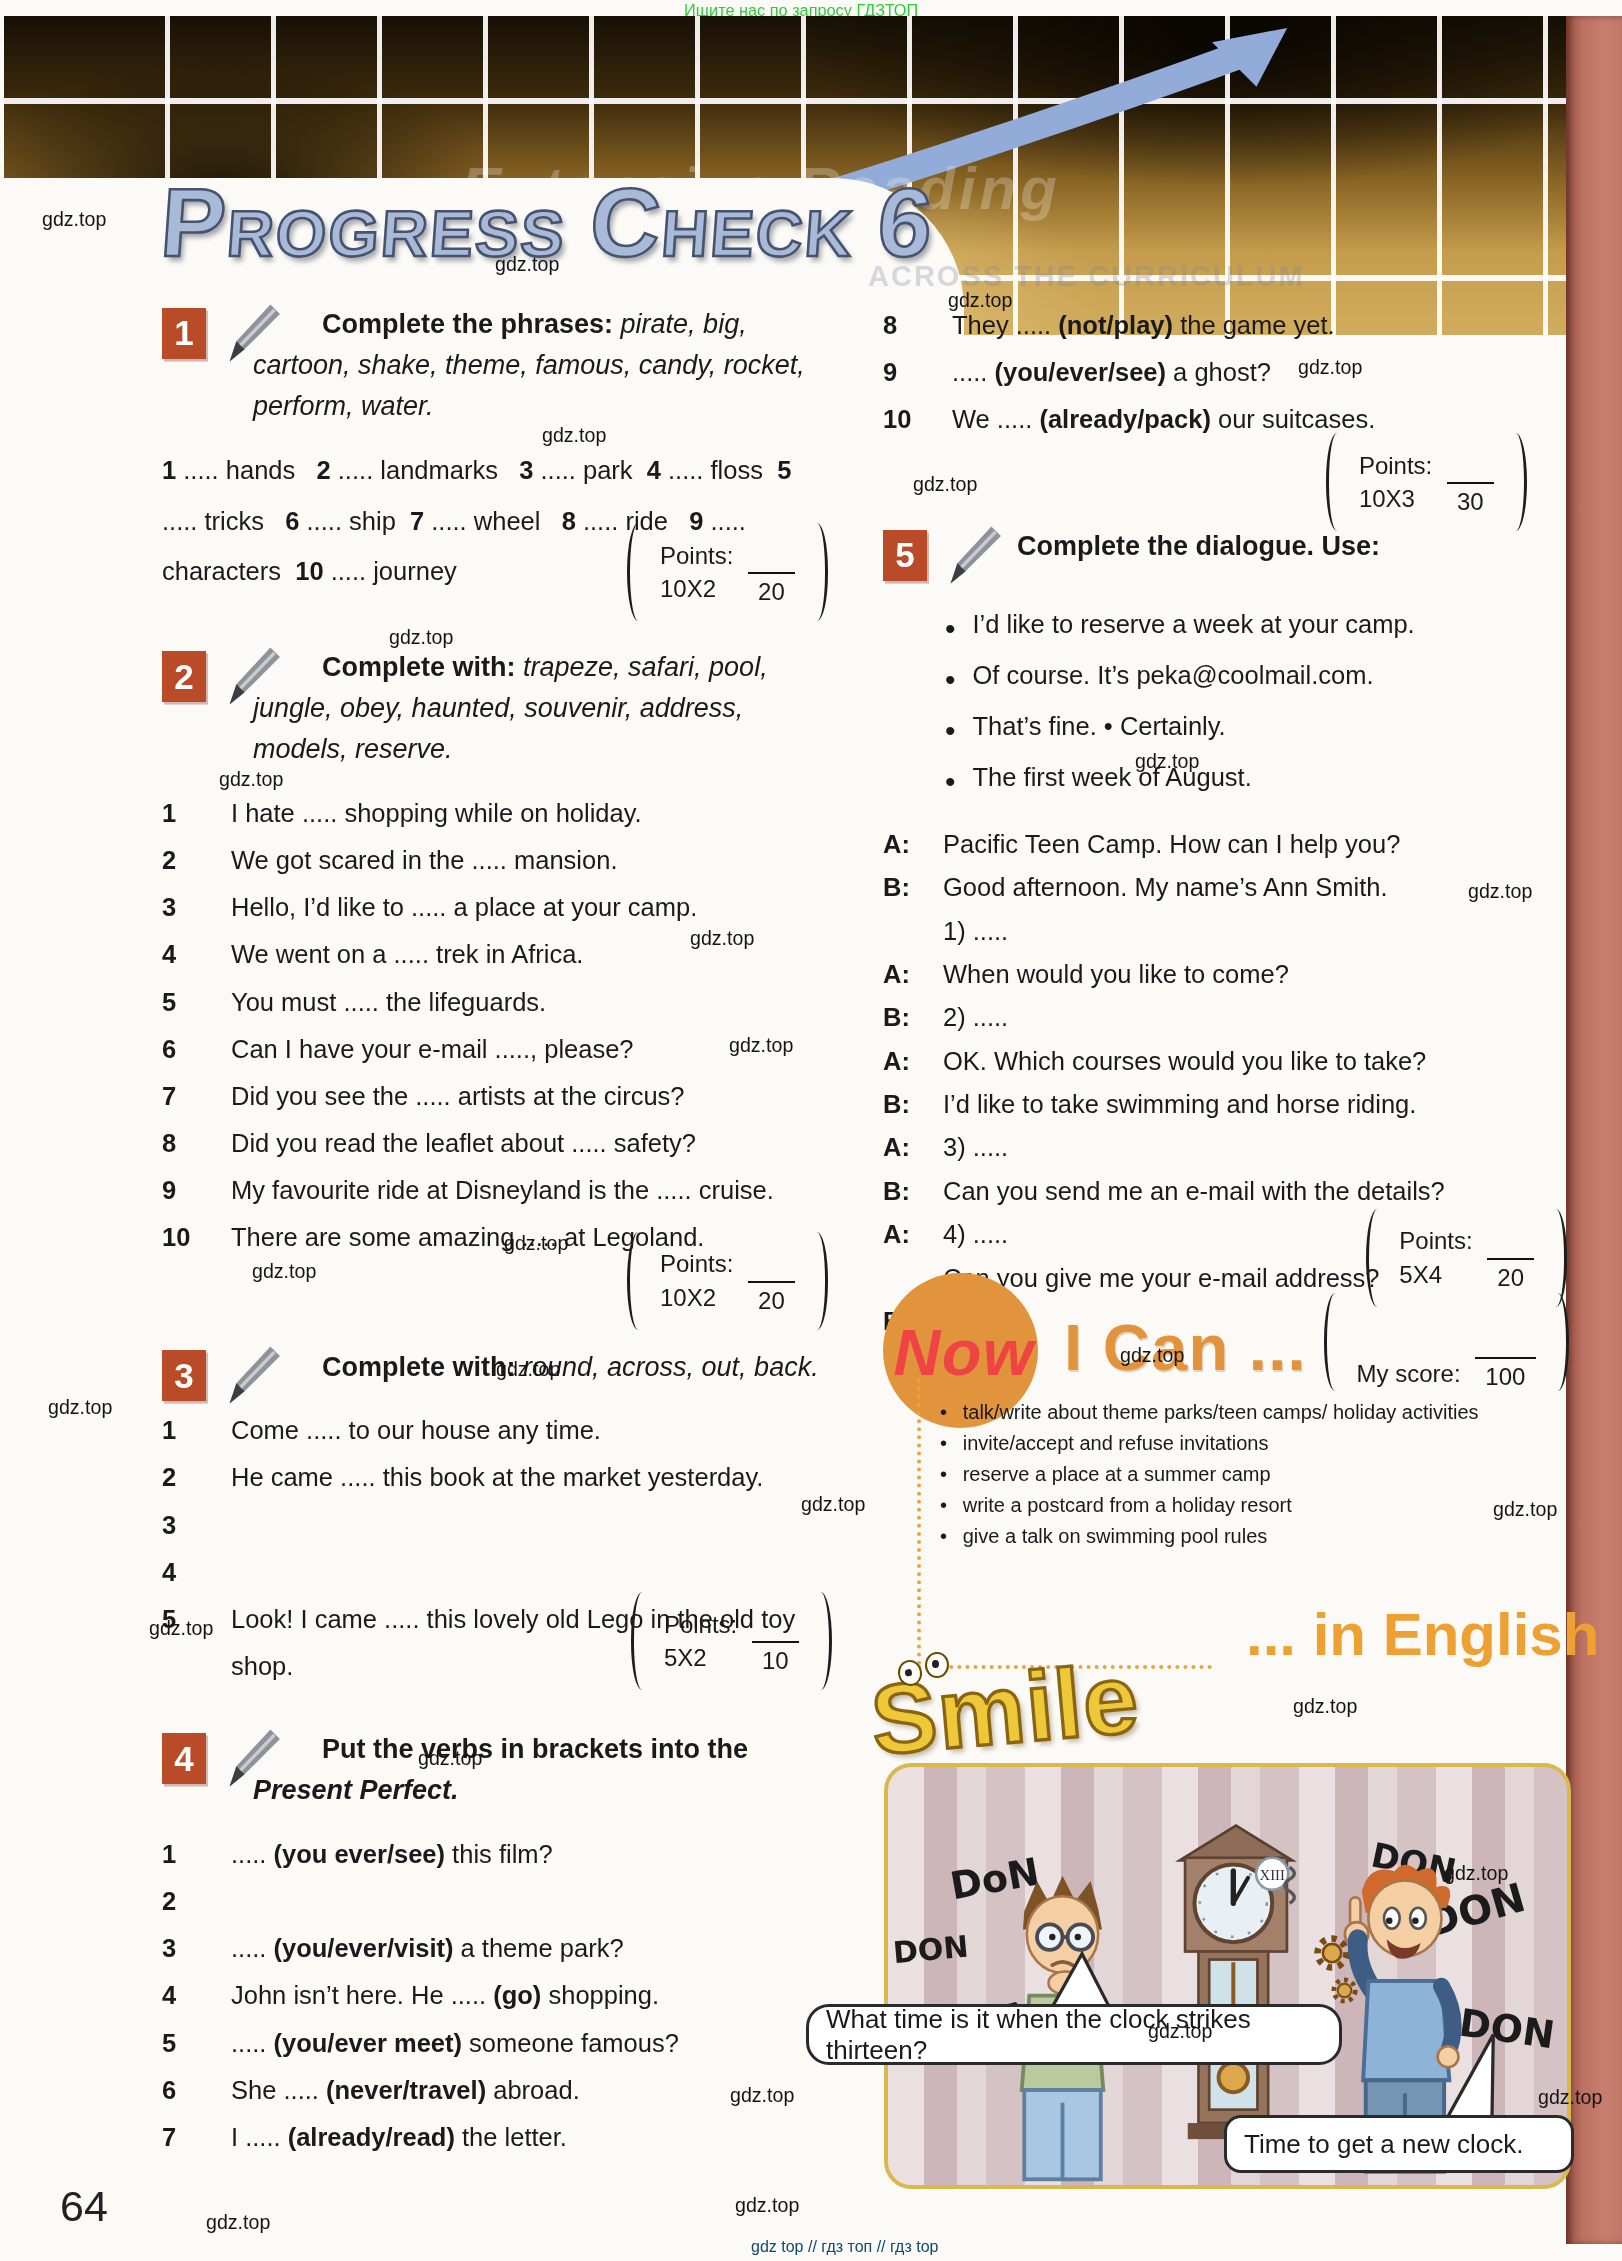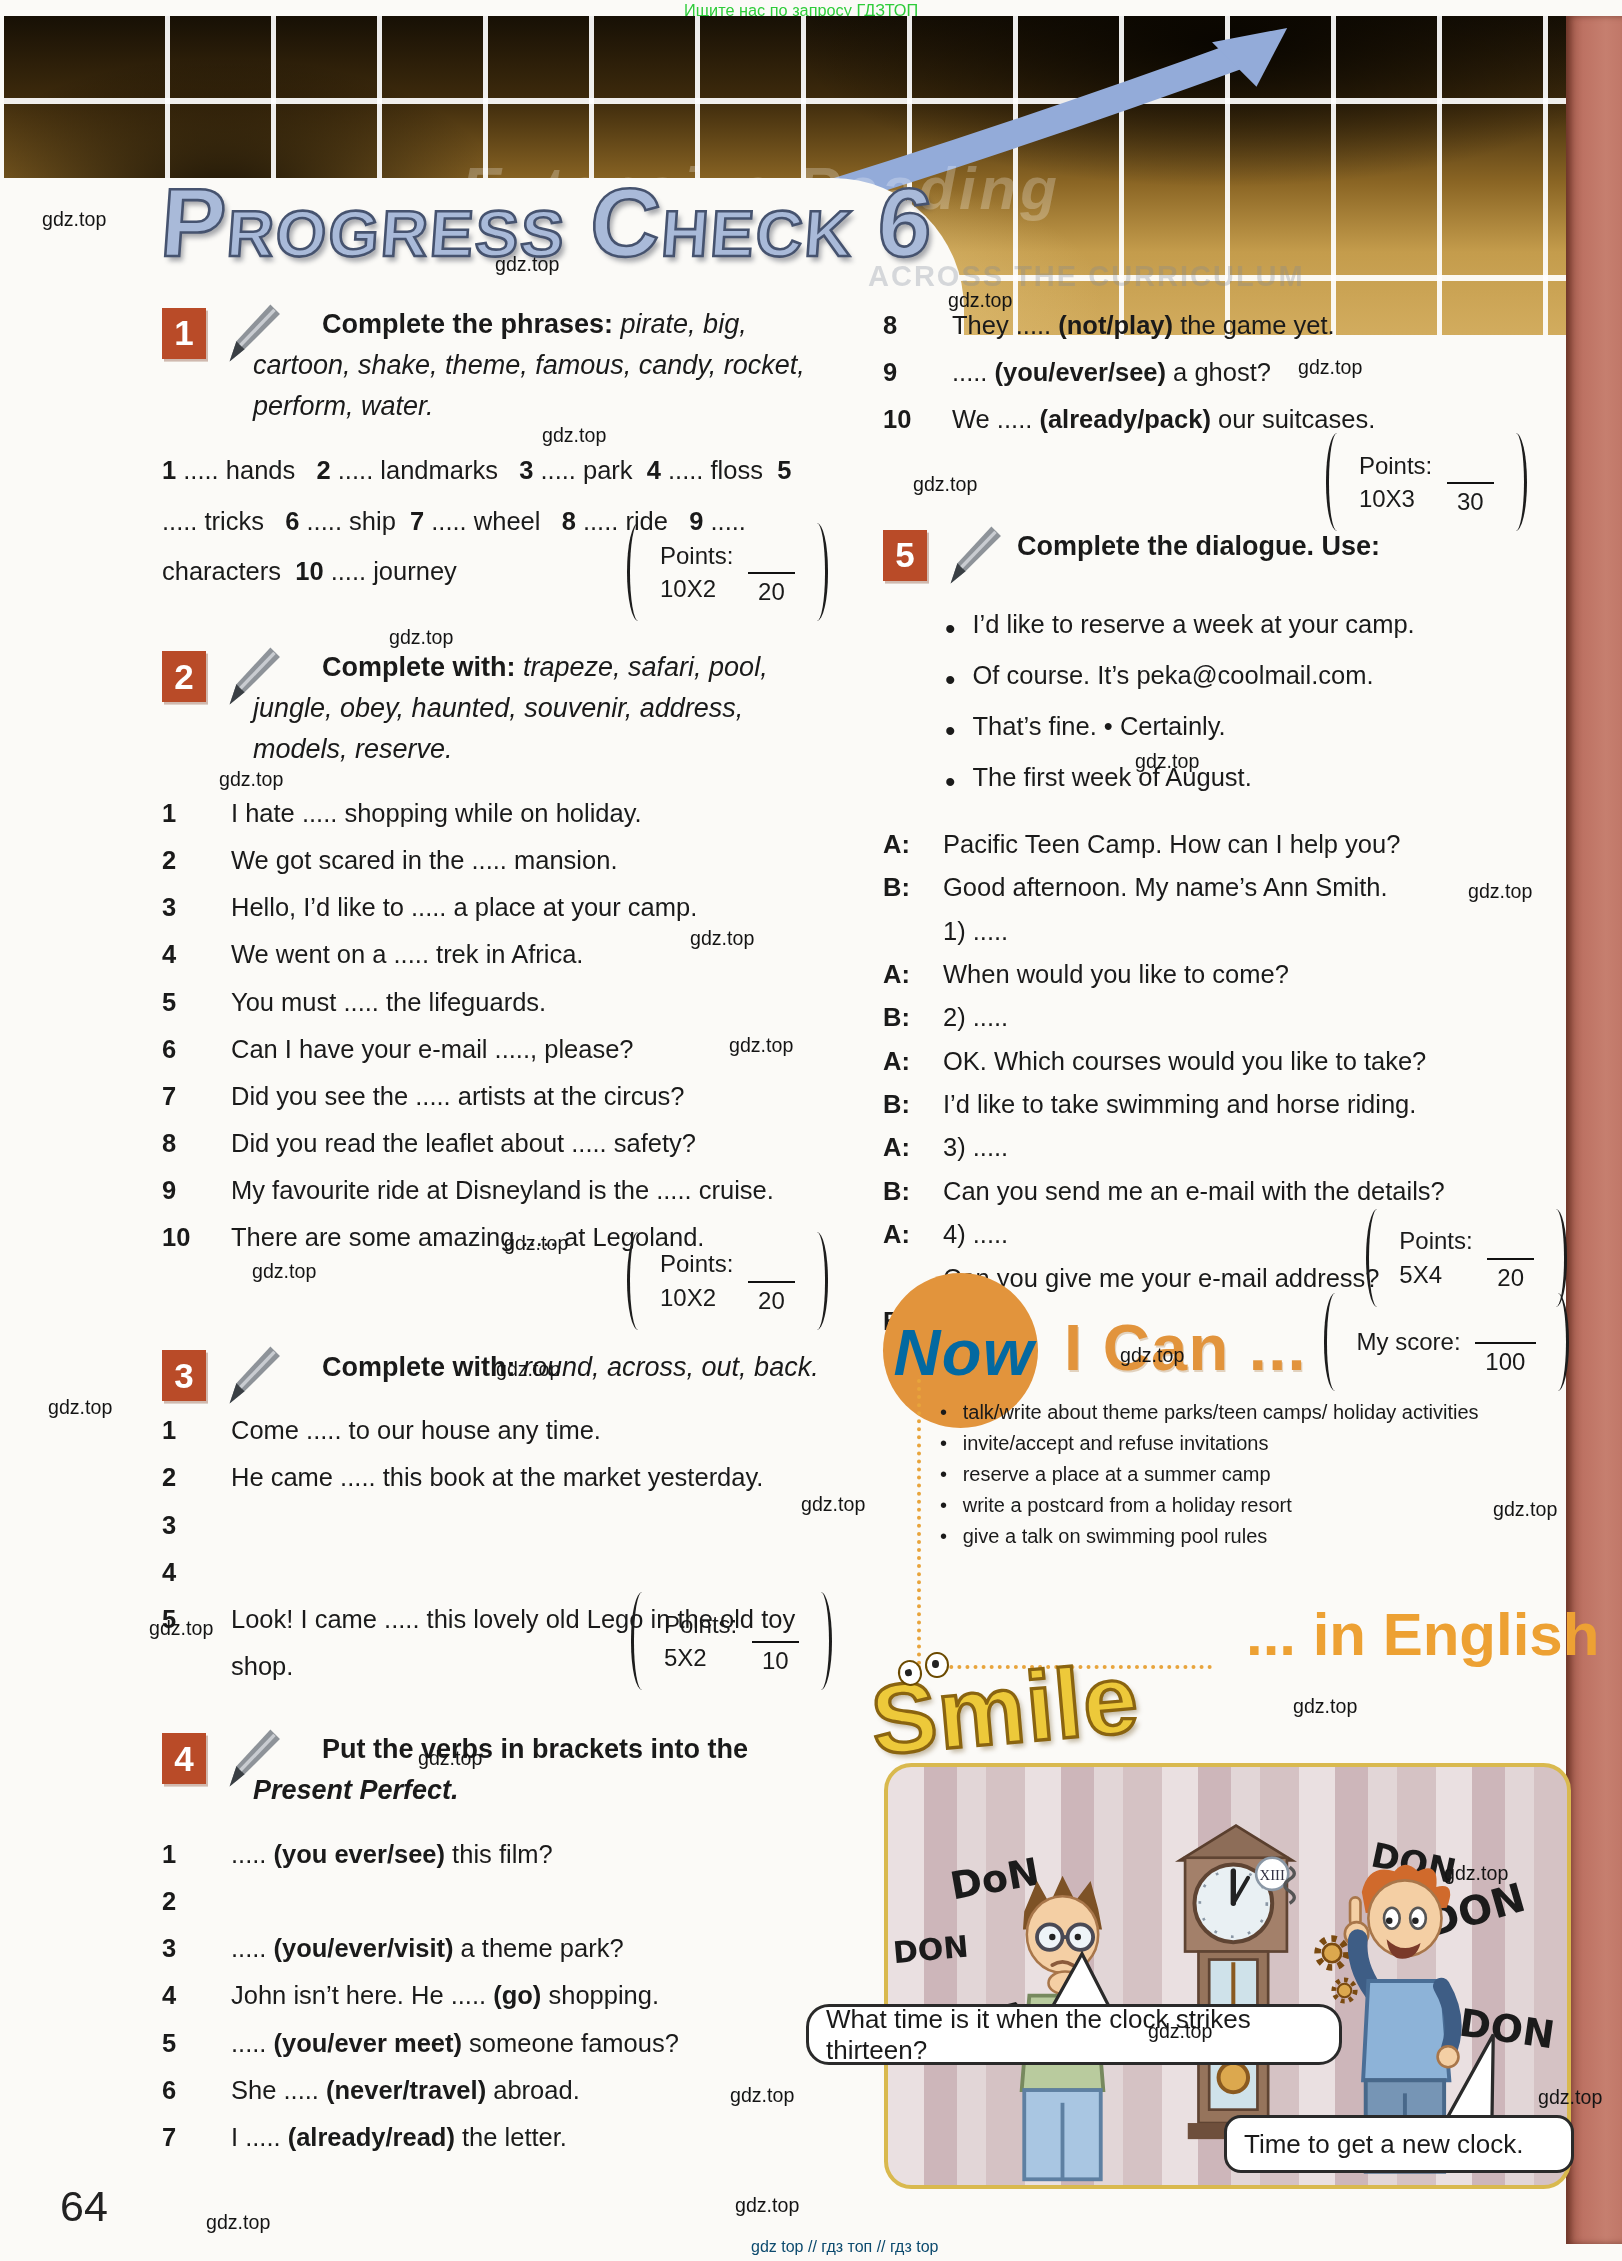--- a/index.html
+++ b/index.html
@@ -57,38 +57,38 @@
   .paren-l{width:19.6px;height:98px;border-left:3.3px solid #1d1d1d;border-radius:50%/50%;flex:none;}
   .paren-r{width:19.6px;height:98px;border-right:3.3px solid #1d1d1d;border-radius:50%/50%;flex:none;}
   .pts-col{display:flex;flex-direction:column;justify-content:center;font-size:24px;line-height:1.4;}
   .score{display:flex;flex-direction:column;align-items:center;justify-content:flex-end;margin-left:3.9px;}
   .score .num{border-top:2.6px solid #111;padding:3.9px 10.4px 0;font-size:24px;margin-top:34px;}
   .w-ex1{margin-top:-73px;margin-right:3.9px;}
   .w-ex2{margin-top:-30px;margin-right:3.9px;}
   .w-ex3{margin-top:-98px;margin-right:0;}
   .w-ex4{margin-top:-10.4px;margin-right:43px;}
   .w-ex5{position:absolute;right:2.6px;top:683px;}
-  .myscore{position:absolute;right:1.3px;top:25px;}
+  .myscore{position:absolute;right:1.3px;top:25px;align-items:flex-end;}
 
   .ex4r{position:absolute;left:883px;top:302px;width:687px;}
   .ex5{position:absolute;left:883px;top:526px;width:687px;}
   .ex5 .ex{margin-left:0;min-height:63px;}
   .ex5 .ex-intro{margin-left:134px;text-indent:0;}
   .use-list{margin-top:14.4px;margin-left:62px;}
   .use-item{display:flex;font-size:25.5px;line-height:1.7;}
   .use-item::before{content:"•";font-size:30px;margin-right:17px;}
   .dlg{margin-top:15.7px;}
   .dlg-row{display:flex;font-size:25.5px;line-height:1.7;}
   .dlg-sp{width:60px;font-weight:bold;flex:none;}
   .dlg-text{flex:1;}
 
   
   .now{position:absolute;left:883px;top:1268px;width:687px;height:411px;}
   .now-circle{position:absolute;left:0;top:5.2px;width:155px;height:155px;border-radius:50%;background:#e2943c;}
-  .now-word{position:absolute;left:10.4px;top:47px;font-size:65px;font-weight:bold;font-style:italic;color:#0369a1;letter-spacing:1.3px;}
+  .now-word{position:absolute;left:10.4px;top:47px;font-size:65px;font-weight:bold;font-style:italic;color:#ef4444;letter-spacing:1.3px;}
   .now-rest{position:absolute;left:181px;top:42px;font-size:65px;font-weight:bold;color:#e2943c;letter-spacing:1.3px;
             text-shadow:1.3px 2px 0 rgba(150,90,20,.25);white-space:nowrap;}
   .now-bullets{position:absolute;left:57px;top:129px;width:617px;}
   .nb{display:flex;font-size:20px;line-height:1.55;}
   .nb::before{content:"•";margin-right:15.7px;}
   .dot-v{position:absolute;left:34px;top:111px;height:286px;border-left:4.6px dotted #e8a43c;}
   .dot-h{position:absolute;left:34px;top:397px;width:295px;border-top:4.6px dotted #e8a43c;}
   .in-english{position:absolute;left:363px;top:332px;font-size:60px;font-weight:bold;color:#eda133;white-space:nowrap;}
 
   

